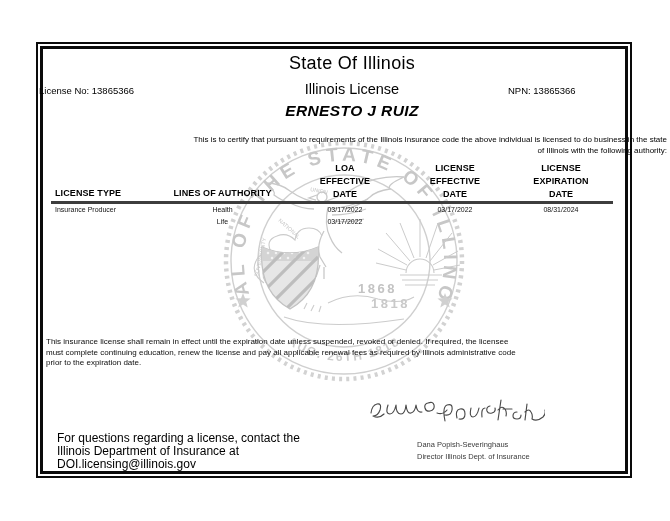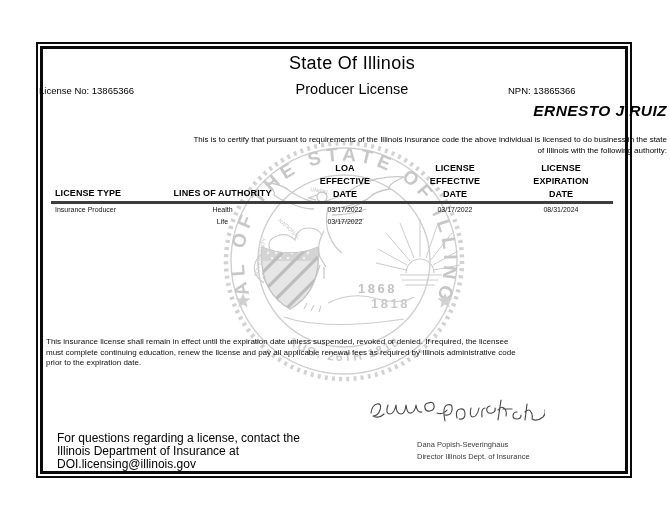--- a/index.html
+++ b/index.html
@@ -14,21 +14,21 @@
 
   .content { position:absolute; left:37px; top:43px; width:595px; height:435px; }
 
   .abs { position:absolute; }
   .ctr { left:0; width:630px; text-align:center; white-space:nowrap; }
 
   .state-title   { top:10px;  font-size:18px; letter-spacing:.3px; }
   .doc-title     { top:38px;  font-size:14.5px; }
   .license-no    { left:2px;  top:42px; font-size:9.5px; }
   .npn           { left:471px; top:42px; font-size:9.5px; }
-  .licensee-name { top:59px;  font-size:15.5px; font-weight:bold; font-style:italic; letter-spacing:.4px;text-align:right; }
+  .licensee-name { top:59px;  font-size:15.5px; font-weight:bold; font-style:italic; letter-spacing:.4px; }
 
   .cert-line { font-size:8px; line-height:10.5px;text-align:right; }
   .cert-1 { top:92px; }
   .cert-2 { top:102.5px; }
 
   .th { font-size:9px; font-weight:bold; white-space:nowrap; letter-spacing:.1px; }
   .th-stack div { line-height:13px; }
   .c1 { left:18px;  width:95px;  text-align:left; }
   .c2 { left:118px; width:135px; text-align:center; }
   .c3 { left:256px; width:104px; text-align:center; }
@@ -160,21 +160,21 @@
         <path d="M -60 56 q 40 14 120 2"></path>
         <path d="M -40 48 l 3 -6 m 4 8 l 3 -6 m 5 7 l 2 -6"></path>
       </g>
 
       <text x="14" y="32" font-size="13" font-weight="bold" letter-spacing="2.5" fill="#c3c3c3">1868</text>
       <text x="27" y="47" font-size="13" font-weight="bold" letter-spacing="2.5" fill="#c9c9c9">1818</text>
     </svg>
 
     <div class="abs ctr state-title overlay">State Of Illinois</div>
     <div class="abs license-no overlay">License No: 13865366</div>
-    <div class="abs ctr doc-title overlay">Producer License</div>
+    <div class="abs ctr doc-title overlay">Illinois License</div>
     <div class="abs npn overlay">NPN: 13865366</div>
     <div class="abs ctr licensee-name overlay">ERNESTO J RUIZ</div>
 
     <div class="abs ctr cert-line cert-1 overlay">This is to certify that pursuant to requirements of the Illinois Insurance code the above individual is licensed to do business in the state</div>
     <div class="abs ctr cert-line cert-2 overlay">of Illinois with the following authority:</div>
 
     <div class="abs th c1 th-single overlay">LICENSE TYPE</div>
     <div class="abs th c2 th-single overlay">LINES OF AUTHORITY</div>
     <div class="abs th th-stack c3 th-top overlay">
       <div>LOA</div>

